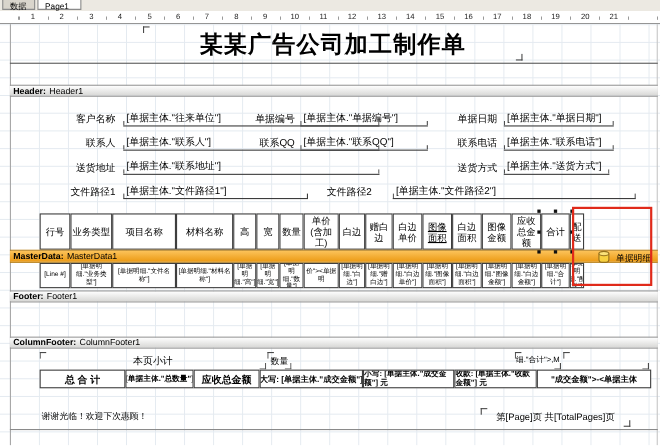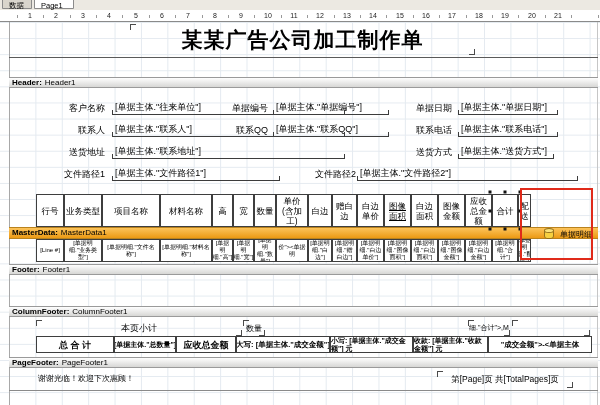--- a/index.html
+++ b/index.html
@@ -131,21 +131,21 @@
     <div class="lbl" style="left:400px;top:102px;width:52px;">联系电话</div>
     <div class="fld" style="left:458px;top:101px;width:100px;">[单据主体."联系电话"]</div>
 
     <div class="lbl" style="left:40px;top:124px;width:65px;">送货地址</div>
     <div class="fld" style="left:112px;top:123px;width:233px;">[单据主体."联系地址"]</div>
     <div class="lbl" style="left:400px;top:124px;width:52px;">送货方式</div>
     <div class="fld" style="left:458px;top:123px;width:96px;">[单据主体."送货方式"]</div>
 
     <div class="lbl" style="left:40px;top:146px;width:65px;">文件路径1</div>
     <div class="fld" style="left:112px;top:145px;width:168px;">[单据主体."文件路径1"]</div>
-    <div class="lbl" style="left:308px;top:146px;width:48px;">文件路径2</div>
+    <div class="lbl" style="left:290px;top:146px;width:48px;">文件路径2</div>
     <div class="fld" style="left:357px;top:145px;width:221px;">[单据主体."文件路径2"]</div>
 
     <div class="th" style="left:36px;width:28px;">行号</div>
     <div class="th" style="left:64px;width:38px;">业务类型</div>
     <div class="th" style="left:102px;width:58px;">项目名称</div>
     <div class="th" style="left:160px;width:52px;">材料名称</div>
     <div class="th" style="left:212px;width:21px;">高</div>
     <div class="th" style="left:233px;width:21px;">宽</div>
     <div class="th" style="left:254px;width:22px;">数量</div>
     <div class="th" style="left:276px;width:32px;">单价(含加工)</div>
@@ -210,23 +210,20 @@
     <div class="cf1 obj" style="left:512px;width:78px;"></div>
 
     <div class="cf2" style="left:36px;width:78px;font-size:9px;">总 合 计</div>
     <div class="cf2" style="left:114px;width:62px;font-size:7px;white-space:nowrap;">[单据主体."总数量"]</div>
     <div class="cf2" style="left:176px;width:60px;font-size:9px;">应收总金额</div>
     <div class="cf2" style="left:236px;width:94px;font-size:7.5px;white-space:nowrap;">大写: [单据主体."成交金额"]</div>
     <div class="cf2" style="left:330px;width:83px;font-size:7px;">小写: [单据主体."成交金额"] 元</div>
     <div class="cf2" style="left:413px;width:75px;font-size:7px;">收款: [单据主体."收款金额"] 元</div>
     <div class="cf2" style="left:488px;width:104px;font-size:7.5px;white-space:nowrap;">"成交金额"&gt;-&lt;单据主体</div>
 
-    <div class="band band-grey" style="top:335px;">
-      <b>PageFooter:</b><span>PageFooter1</span>
-    </div>
 
     <div class="pf-thanks">谢谢光临！欢迎下次惠顾！</div>
     <div class="pf-page obj">第[Page]页 共[TotalPages]页</div>
     <div class="hline" style="top:368px;background:#8a8a8a;"></div>
 
     <div class="red-rect"></div>
   </div>
 </div>
 
 </body></html>

